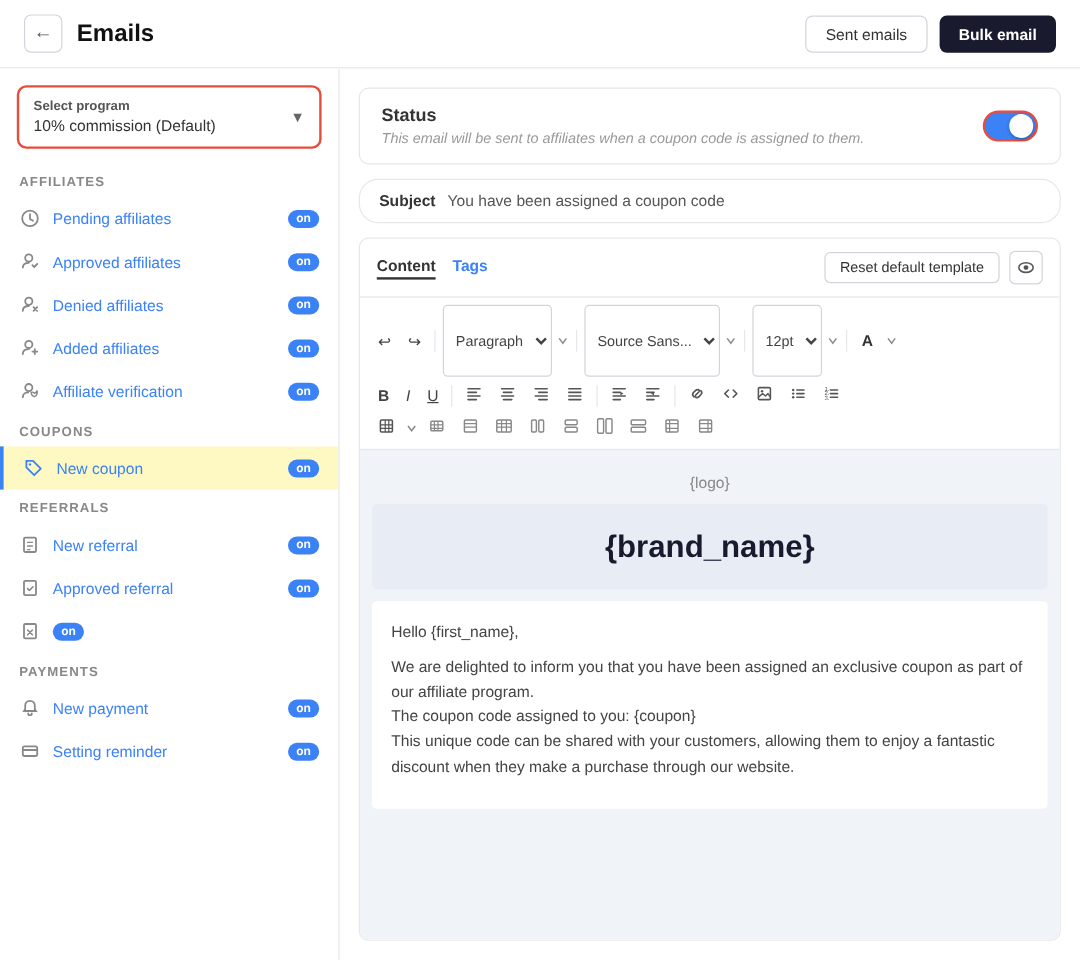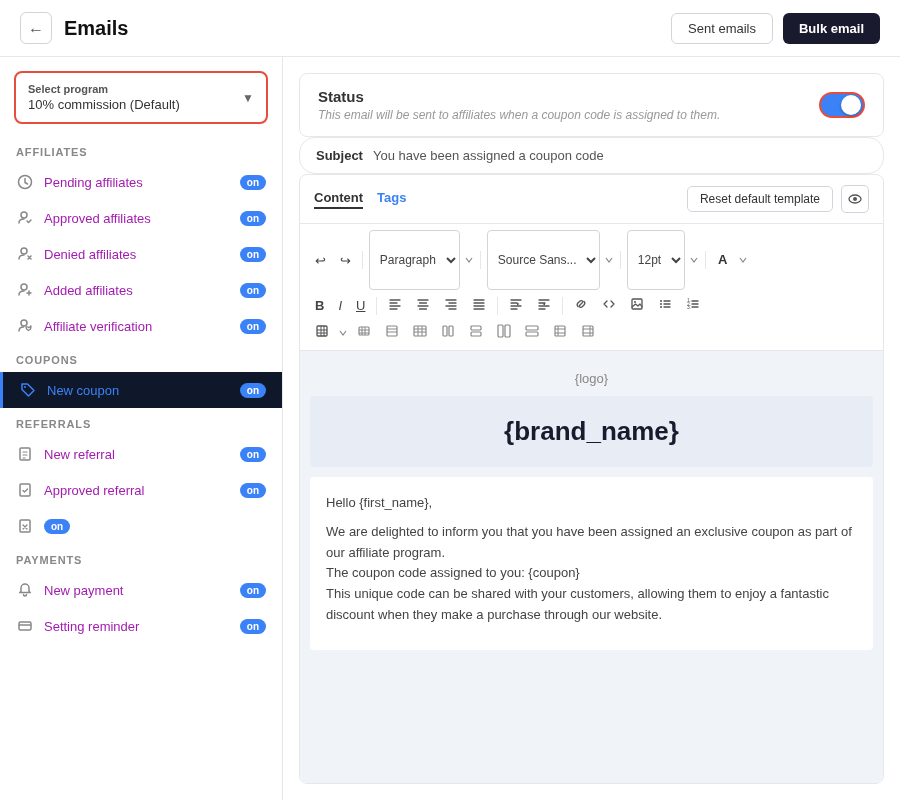--- a/index.html
+++ b/index.html
@@ -26,28 +26,28 @@
     .select-program-box { margin: 14px 14px 12px 14px; border: 2px solid #e74c3c; border-radius: 8px; padding: 10px 12px; position: relative; cursor: pointer; }
     .select-program-label { font-size: 11px; font-weight: 600; color: #555; margin-bottom: 2px; }
     .select-program-value { font-size: 13px; color: #333; }
     .select-program-arrow { position: absolute; right: 12px; top: 50%; transform: translateY(-50%); color: #666; font-size: 12px; }
 
     
     .section-header { padding: 10px 16px 6px 16px; font-size: 11px; font-weight: 700; color: #888; letter-spacing: 0.08em; }
 
     
     .nav-item { display: flex; align-items: center; padding: 9px 16px; cursor: pointer; border-radius: 0; transition: background 0.15s; gap: 10px; }
-    .nav-item.active { background: #0f172a; border-left: 3px solid #3b82f6; }
+    .nav-item.active { background: #fef9c3; border-left: 3px solid #3b82f6; }
     .nav-item-icon { width: 18px; height: 18px; color: #888; flex-shrink: 0; display: flex; align-items: center; justify-content: center; font-size: 15px; }
-    .nav-item-label { flex: 1; font-size: 13px; color: #a21caf; }
+    .nav-item-label { flex: 1; font-size: 13px; color: #3b82f6; }
     .nav-item.active .nav-item-label { color: #3b82f6; font-weight: 500; }
     .on-badge { background: #3b82f6; color: #fff; font-size: 10px; font-weight: 700; padding: 2px 7px; border-radius: 20px; }
 
     
-    .right-panel { flex: 1; display: flex; flex-direction: column; overflow: hidden; padding: 16px; }
+    .right-panel { flex: 1; display: flex; flex-direction: column; overflow: hidden; padding: 16px; gap: 12px; }
 
     
     .status-row { display: flex; align-items: center; justify-content: space-between; background: #fff; border: 1px solid #e5e7eb; border-radius: 8px; padding: 14px 18px; }
     .status-label { font-size: 15px; font-weight: 600; color: #333; }
     .status-hint { font-size: 12px; color: #999; margin-top: 3px; font-style: italic; }
     .toggle { width: 46px; height: 26px; background: #3b82f6; border-radius: 13px; position: relative; cursor: pointer; border: 2px solid #e74c3c; }
     .toggle-knob { width: 20px; height: 20px; background: #fff; border-radius: 50%; position: absolute; top: 1px; right: 2px; box-shadow: 0 1px 3px rgba(0,0,0,0.3); }
 
     
     .subject-row { display: flex; align-items: center; background: #fff; border: 1px solid #e5e7eb; border-radius: 16px; padding: 10px 16px; gap: 10px; }

